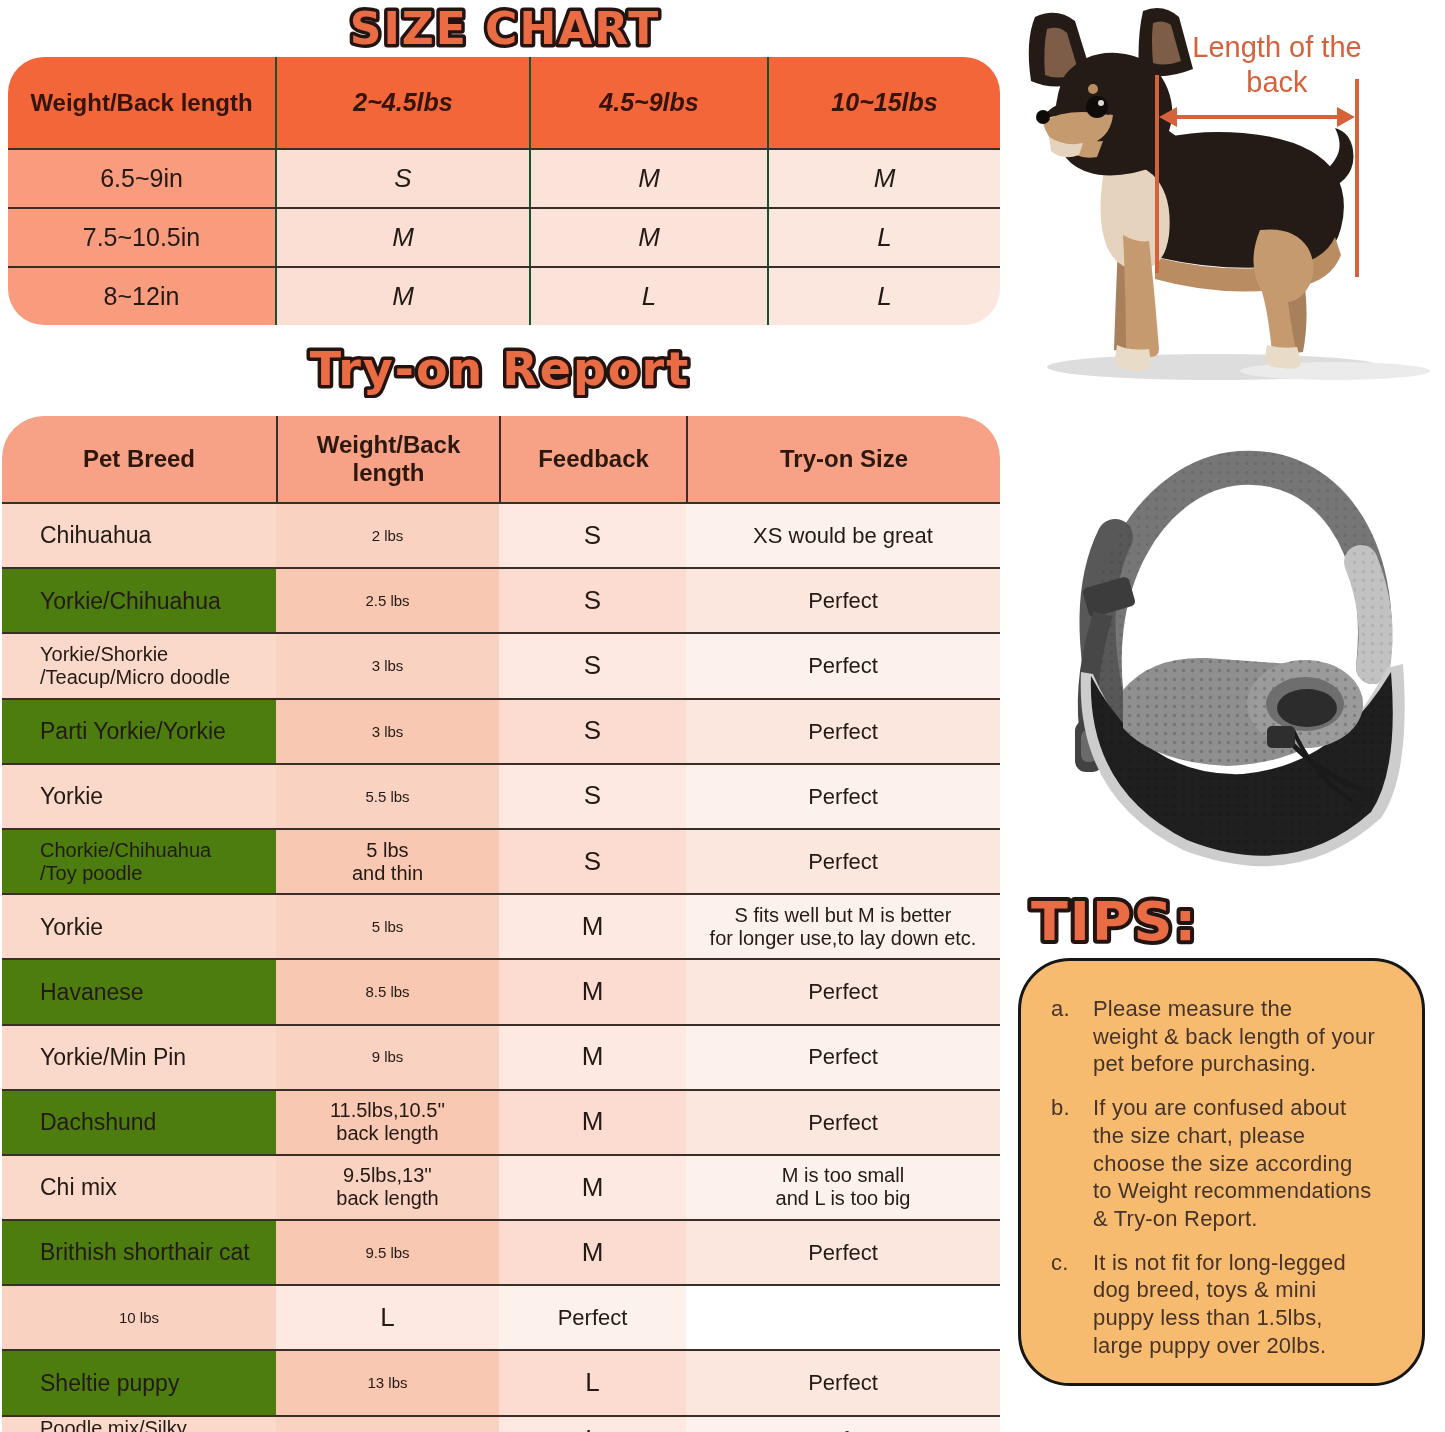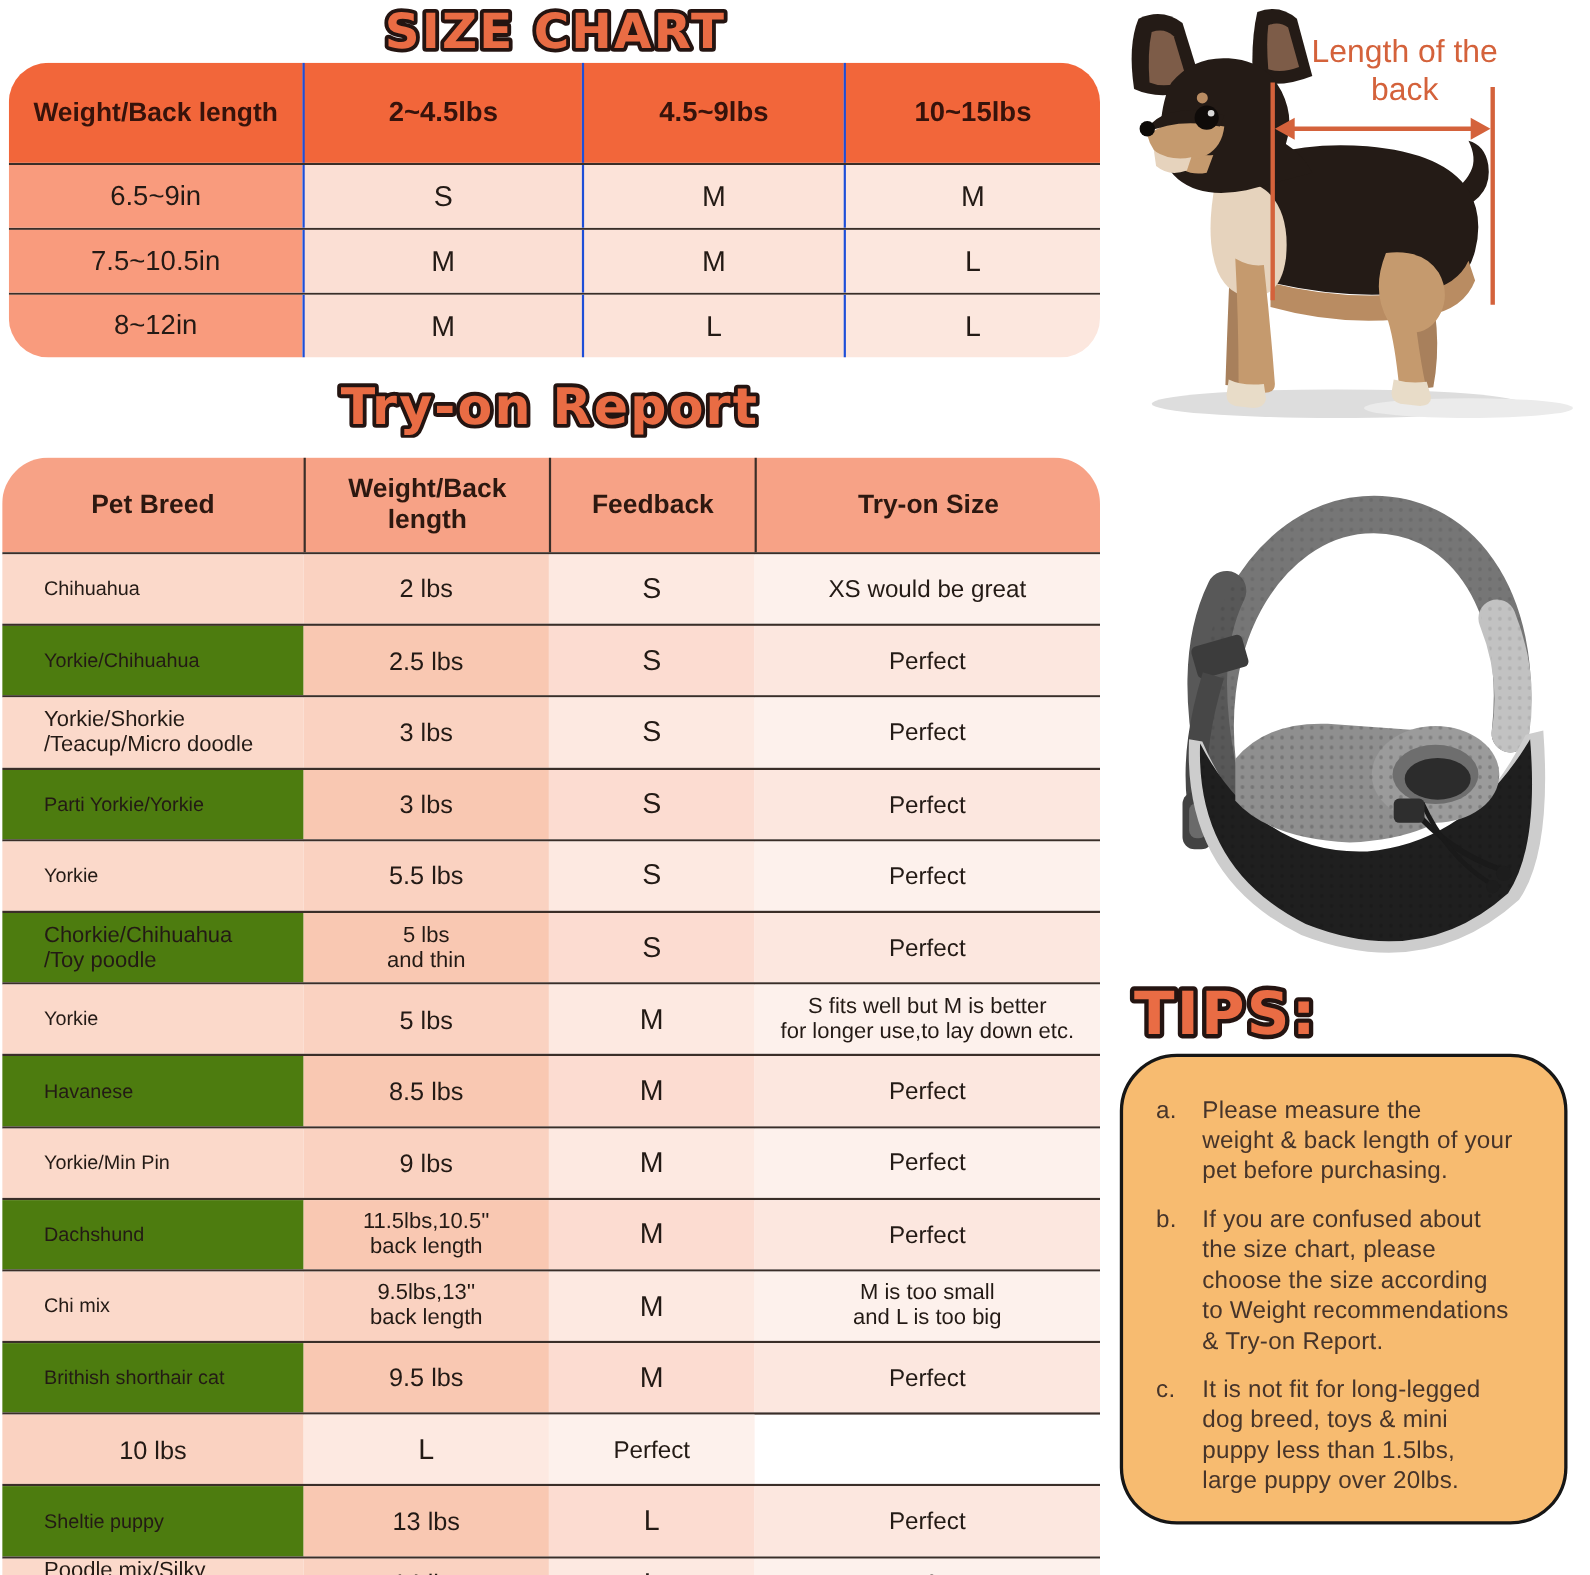--- a/index.html
+++ b/index.html
@@ -10,42 +10,42 @@
   .title-svg{position:absolute;}
   .title-svg text{font-family:"DejaVu Sans","Liberation Sans",sans-serif;font-weight:bold;
     fill:#e96c44;stroke:#241411;paint-order:stroke;stroke-linejoin:round;letter-spacing:2px;}
 
   
   .size-table{position:absolute;left:8px;top:57px;width:992px;border-radius:36px;overflow:hidden;}
   .s-row{display:grid;grid-template-columns:267px 254px 238px 233px;}
   .s-row.head{height:91px;}
   .s-row.body{height:57px;border-top:2px solid #3a2e28;}
   .s-cell{display:flex;align-items:center;justify-content:center;}
-  .s-row .s-cell + .s-cell{border-left:2px solid #1d4ed8;}
+  .s-row .s-cell + .s-cell{border-left:2px solid #14532d;font-style:italic;}
   .s-row.head .s-cell{background:#f2663a;font-weight:bold;font-size:25px;color:#36130b;}
   .s-row.head .s-cell:first-child{font-size:24px;}
   .s-row.body .s-cell{font-size:26px;font-weight:500;}
   .s-row.body .s-cell:nth-child(1){background:#f99b7d;font-size:25px;}
   .s-row.body .s-cell:nth-child(2){background:#fbdfd4;}
   .s-row.body .s-cell:nth-child(3){background:#fce3d9;}
   .s-row.body .s-cell:nth-child(4){background:#fce7de;}
 
   
   .tryon-table{position:absolute;left:2px;top:416px;width:998px;height:1032px;
     border-radius:42px 42px 0 0;overflow:hidden;display:flex;flex-direction:column;}
   .t-row{display:grid;grid-template-columns:274px 223px 187px 314px;flex:0 0 auto;}
   .t-row.head{height:86px;background:#f7a286;}
   .t-row.head .tc{font-weight:bold;font-size:24px;color:#2d1810;justify-content:center;
     text-align:center;padding-left:0;}
   .t-row.head .tc + .tc{border-left:2px solid #3a2e28;}
   .t-row.body{height:63.2px;border-top:2px solid #3a2e28;}
   .t-row.body.last{height:auto;flex:1 1 auto;}
   .tc{display:flex;align-items:center;justify-content:center;text-align:center;line-height:1.15;}
-  .tc.c1{justify-content:flex-start;text-align:left;padding-left:38px;font-size:18px;}
-  .tc.c2{font-size:23px;}
+  .tc.c1{justify-content:flex-start;text-align:left;padding-left:38px;font-size:23px;}
+  .tc.c2{font-size:15px;}
   .tc.c3{font-size:26px;}
   .tc.c4{font-size:22px;}
   .tc.sm{font-size:20px;}
   .pre{white-space:pre-line;}
   .lt .c1{background:#fbd9ca;} .lt .c2{background:#fad2c1;}
   .lt .c3{background:#fde9e1;} .lt .c4{background:#fdf1ec;}
   .dk .c1{background:#4d7c0f;} .dk .c2{background:#f9c8b2;}
   .dk .c3{background:#fcdcd1;} .dk .c4{background:#fce7df;}
 
   

